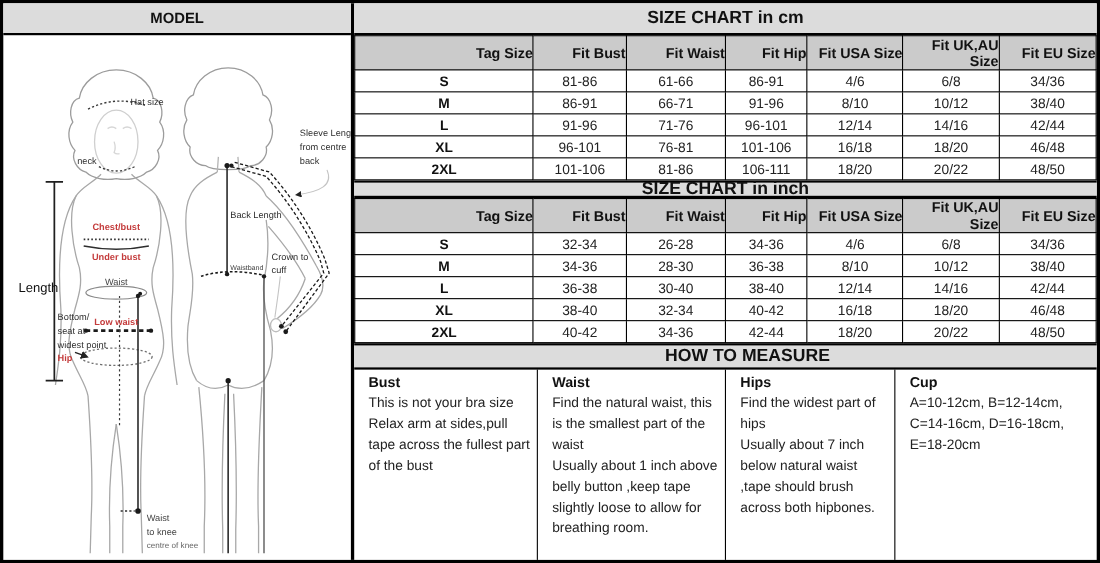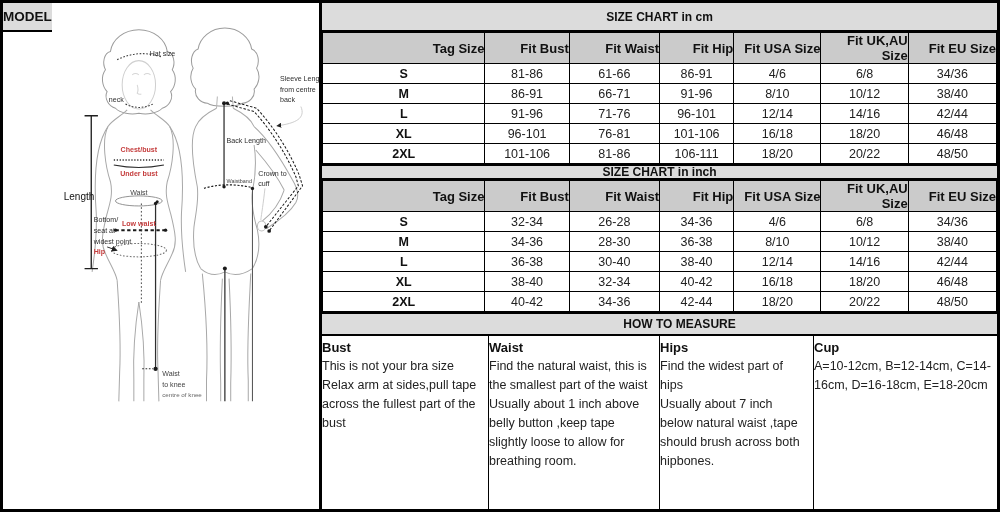--- a/index.html
+++ b/index.html
@@ -1,41 +1,41 @@
 <!DOCTYPE html>
 <html><head>
 <meta charset="utf-8">
 <style>
   * { margin:0; padding:0; box-sizing:border-box; }
   html,body { background:#ffffff; }
   body { width:1000px; height:512px; font-family:"Liberation Sans", sans-serif; }
   .frame { width:1000px; height:512px; border:3px solid #000; display:flex; background:#fff; }
 
   
-  .left-panel { width:319px; border-right:3px solid #000; display:flex; flex-direction:row;justify-content:flex-end; }
+  .left-panel { width:319px; border-right:3px solid #000; display:flex; flex-direction:column;justify-content:flex-end; }
   .panel-header { height:29px; background:#dcdcdc; border-bottom:2px solid #000;
     font-weight:bold; font-size:13.5px; display:flex; align-items:center; justify-content:center; color:#111; }
   .figure-area { flex:1; position:relative; overflow:hidden; }
   .figure-area svg { display:block; width:100%; height:100%; }
 
   
   .right-panel { flex:1; display:flex; flex-direction:column; }
-  .section-title { background:#dcdcdc; font-weight:bold; font-size:12px; color:#111;
+  .section-title { background:#dcdcdc; font-weight:bold; font-size:16px; color:#111;
     display:flex; align-items:center; justify-content:center; }
   .t1 { height:29px; border-bottom:2px solid #000; }
   .t2 { height:16px; border-top:2px solid #000; border-bottom:2px solid #000; }
   .t3 { height:24px; border-top:2px solid #000; border-bottom:2px solid #000;padding-left:40px; }
 
   table.size-table { width:100%; border-collapse:collapse; table-layout:fixed; }
   table.size-table th { background:#cbcbcb; border:1px solid #000; font-size:13px; height:28px; color:#111;text-align:right; }
   table.size-table td { border:1px solid #000; font-size:12.5px; height:20px; text-align:center; color:#222; }
   table.size-table td.tag { font-weight:bold; color:#111; }
 
   .measure-grid { flex:1; display:grid; grid-template-columns:167px 171px 154px 1fr; }
-  .measure-col { border-right:1px solid #000; padding:2px 5px 0 0; font-size:12.5px; line-height:19px; color:#222; }
+  .measure-col { border-right:1px solid #000; padding:2px 5px 0 13px; font-size:12.5px; line-height:19px; color:#222; }
   .measure-col:last-child { border-right:none; }
   .m-head { font-weight:bold; font-size:13px; color:#111; }
 
   
   .lbl { fill:#2e2e2e; font-size:8.5px; }
   .lbl-red { fill:#c43c3c; font-weight:bold; }
   .lbl-gray { fill:#3f3f3f; }
 </style>
 </head>
 <body>

